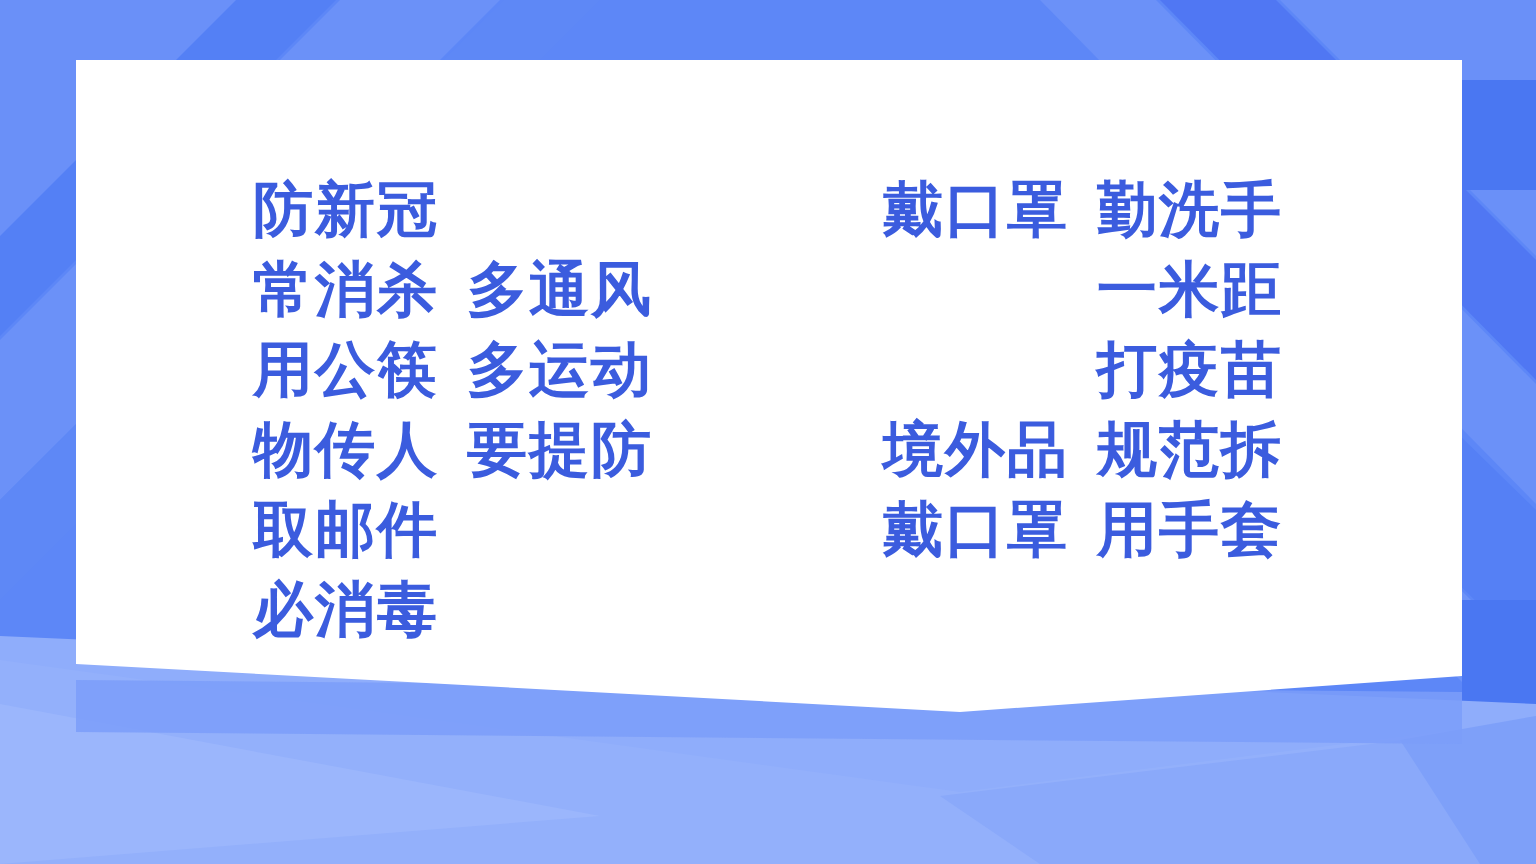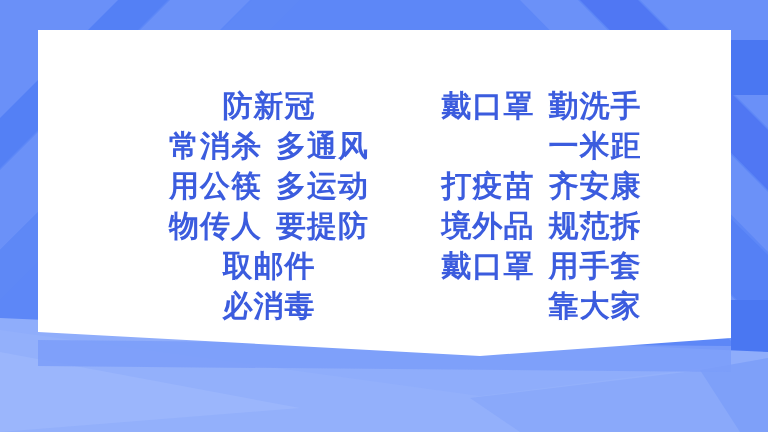--- a/index.html
+++ b/index.html
@@ -62,21 +62,21 @@
   .slogan-row {
     display: flex;
     flex-direction: row;
     align-items: baseline;
     height: 40px;
   }
   .col-left {
     width: 285px;
     display: flex;
     flex-direction: row;
-    justify-content: center;
+    justify-content: flex-start;
     gap: 14px;
   }
   .col-right {
     width: 230px;
     display: flex;
     flex-direction: row;
     justify-content: flex-end;
     gap: 14px;
   }
   .phrase {
@@ -150,21 +150,20 @@
         </div>
       </div>
 
       <div class="slogan-row">
         <div class="col-left">
           <span class="phrase">用公筷</span>
           <span class="phrase">多运动</span>
         </div>
         <div class="col-right">
           <span class="phrase">打疫苗</span>
-          <span class="phrase">齐安康</span>
         </div>
       </div>
 
       <div class="slogan-row">
         <div class="col-left">
           <span class="phrase">物传人</span>
           <span class="phrase">要提防</span>
         </div>
         <div class="col-right">
           <span class="phrase">境外品</span>
@@ -180,20 +179,19 @@
           <span class="phrase">戴口罩</span>
           <span class="phrase">用手套</span>
         </div>
       </div>
 
       <div class="slogan-row">
         <div class="col-left">
           <span class="phrase">必消毒</span>
         </div>
         <div class="col-right">
-          <span class="phrase">靠大家</span>
         </div>
       </div>
 
     </div>
   </div>
 
 </div>
 
 </body></html>

